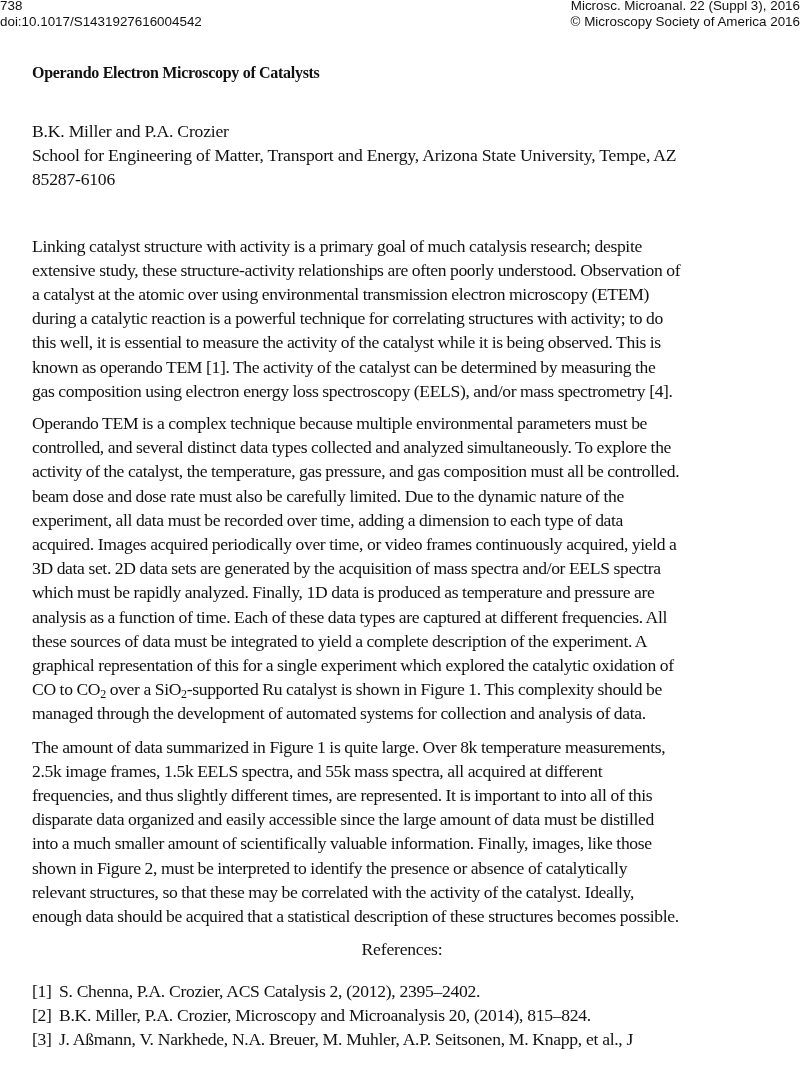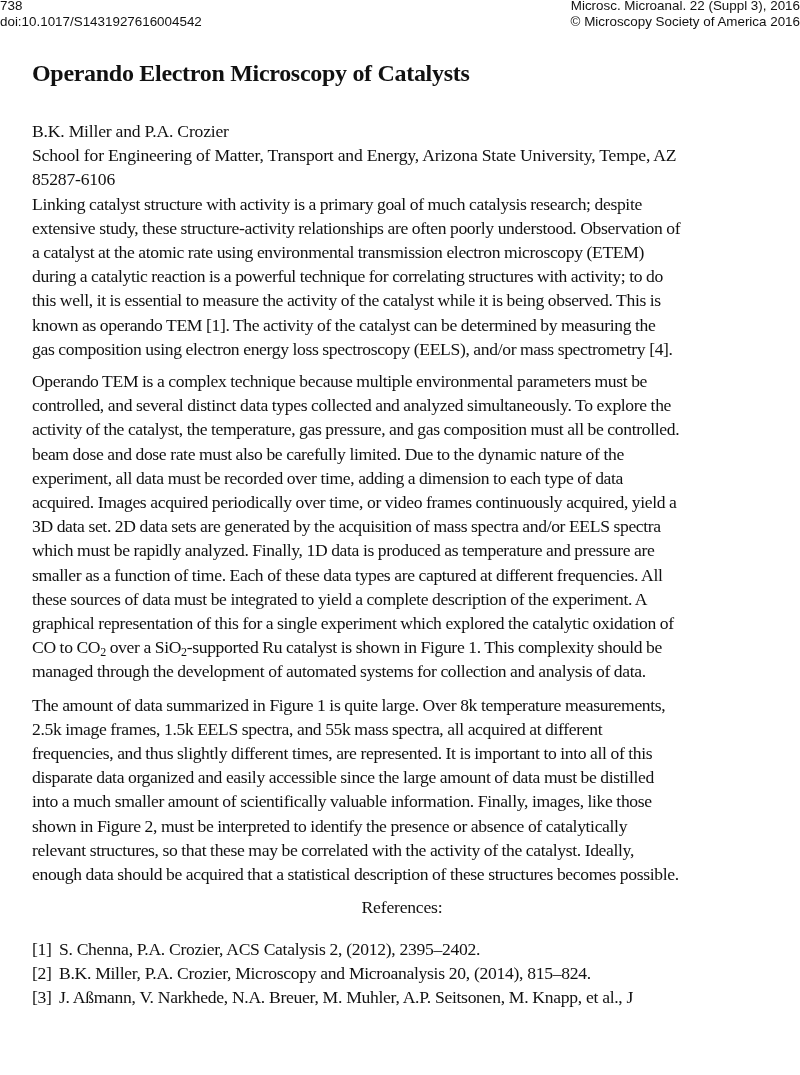--- a/index.html
+++ b/index.html
@@ -15,30 +15,30 @@
   .hdr-left { left: 0; }
   .hdr-right { right: 0; text-align: right; }
   .hdr div { white-space: nowrap; }
 
   .content {
     position: absolute; left: 32px; top: 60px; width: 740px;
     font-family: "Liberation Serif", serif;
     font-size: 17.6px; line-height: 24.2px; color: #111;
   }
   .title {
-    font-weight: bold; font-size: 24px; line-height: 26px;
+    font-weight: bold; font-size: 16px; line-height: 26px;
     margin: 0; letter-spacing: -0.3px; white-space: nowrap;
   }
   .authors { margin-top: 33px; white-space: nowrap; letter-spacing: -0.2px; }
   .affil { letter-spacing: -0.2px; }
   .para {
     margin: 0; letter-spacing: -0.35px; word-spacing: -0.2px;
     white-space: nowrap;
   }
-  .p1 { }
+  .p1 { margin-top: 42px; }
   .p2 { margin-top: 8px; }
   .p3 { margin-top: 9px; }
   .refs-head { margin-top: 9px; letter-spacing: -0.2px; text-align: center; }
   .refs { margin-top: 17px; }
   .ref { white-space: nowrap; letter-spacing: -0.3px; }
   .ref .num { display: inline-block; width: 27px; }
   sub { font-size: 12px; vertical-align: -3px; line-height: 0; }
 </style>
 </head>
 <body>
@@ -56,37 +56,37 @@
   <h1 class="title">Operando Electron Microscopy of Catalysts</h1>
   <div class="authors">B.K. Miller and P.A. Crozier</div>
   <div class="affil">
     <div>School for Engineering of Matter, Transport and Energy, Arizona State University, Tempe, AZ</div>
     <div>85287-6106</div>
   </div>
 
   <div class="para p1">
     <div>Linking catalyst structure with activity is a primary goal of much catalysis research; despite</div>
     <div>extensive study, these structure-activity relationships are often poorly understood. Observation of</div>
-    <div>a catalyst at the atomic rate using environmental transmission electron microscopy (ETEM)</div>
+    <div>a catalyst at the atomic over using environmental transmission electron microscopy (ETEM)</div>
     <div>during a catalytic reaction is a powerful technique for correlating structures with activity; to do</div>
     <div>this well, it is essential to measure the activity of the catalyst while it is being observed. This is</div>
     <div>known as operando TEM [1]. The activity of the catalyst can be determined by measuring the</div>
     <div>gas composition using electron energy loss spectroscopy (EELS), and/or mass spectrometry [4].</div>
   </div>
 
   <div class="para p2">
     <div>Operando TEM is a complex technique because multiple environmental parameters must be</div>
     <div>controlled, and several distinct data types collected and analyzed simultaneously. To explore the</div>
     <div>activity of the catalyst, the temperature, gas pressure, and gas composition must all be controlled.</div>
     <div>beam dose and dose rate must also be carefully limited. Due to the dynamic nature of the</div>
     <div>experiment, all data must be recorded over time, adding a dimension to each type of data</div>
     <div>acquired. Images acquired periodically over time, or video frames continuously acquired, yield a</div>
     <div>3D data set. 2D data sets are generated by the acquisition of mass spectra and/or EELS spectra</div>
     <div>which must be rapidly analyzed. Finally, 1D data is produced as temperature and pressure are</div>
-    <div>smaller as a function of time. Each of these data types are captured at different frequencies. All</div>
+    <div>analysis as a function of time. Each of these data types are captured at different frequencies. All</div>
     <div>these sources of data must be integrated to yield a complete description of the experiment. A</div>
     <div>graphical representation of this for a single experiment which explored the catalytic oxidation of</div>
     <div><span>CO to CO</span><sub>2</sub><span> over a SiO</span><sub>2</sub><span>-supported Ru catalyst is shown in Figure 1. This complexity should be</span></div>
     <div>managed through the development of automated systems for collection and analysis of data.</div>
   </div>
 
   <div class="para p3">
     <div>The amount of data summarized in Figure 1 is quite large. Over 8k temperature measurements,</div>
     <div>2.5k image frames, 1.5k EELS spectra, and 55k mass spectra, all acquired at different</div>
     <div>frequencies, and thus slightly different times, are represented. It is important to into all of this</div>

